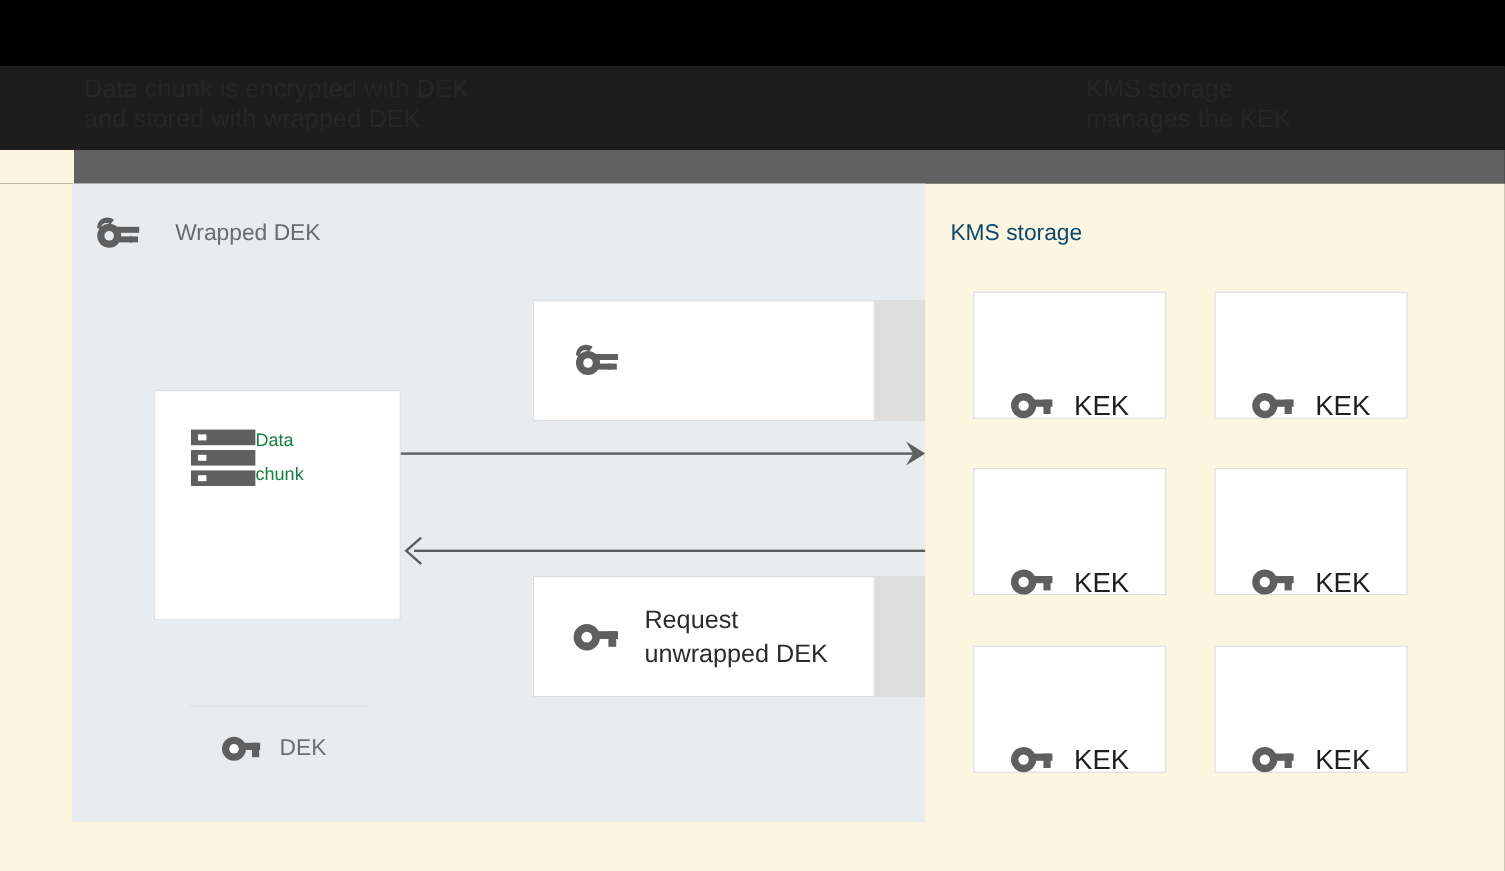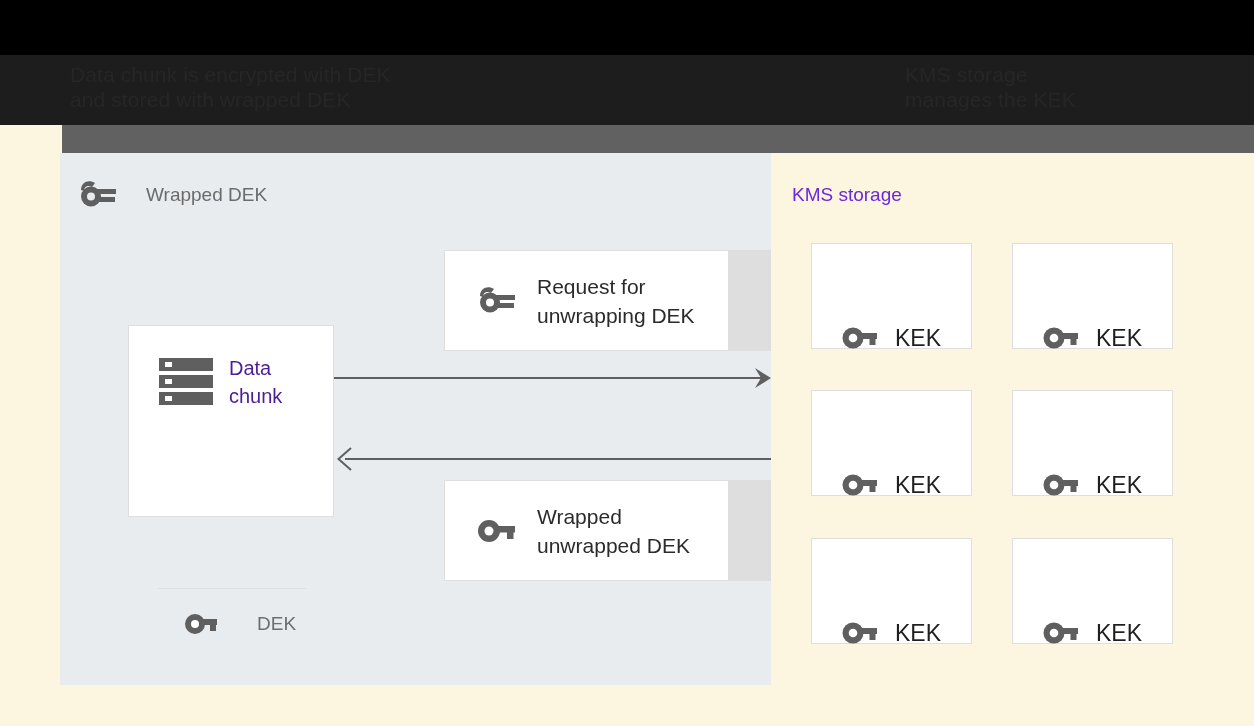--- a/index.html
+++ b/index.html
@@ -80,21 +80,21 @@
   .panel-left-heading-icon {
     position: absolute;
     left: 18px; top: 25px;
     width: 40px; height: 34px;
   }
 
   
   .kms-title {
     position: absolute;
     left: 792px; top: 31px;
-    color: #6d28d9;
+    color: #0c4a6e;
     font-size: 19px;
     white-space: nowrap;
   }
 
   
   .card {
     position: absolute;
     background: #ffffff;
     border: 1px solid #dedede;
     box-sizing: border-box;
@@ -109,38 +109,36 @@
     left: 128px; top: 172px;
     width: 206px; height: 192px;
   }
   .dc-row {
     position: absolute;
     left: 30px; top: 28px;
     display: flex;
     align-items: center;
   }
   .dc-label {
-    margin-left: 16px;
-    font-size: 20px;
+    font-size: 15px;
     line-height: 28px;
-    color: #4c1d95;
+    color: #15803d;
     white-space: pre-line;
   }
   .dc-divider {
     position: absolute;
     left: 29px; top: 262px;
     width: 148px; height: 1px;
     background: #dedede;
   }
   .dc-dek-row {
     position: absolute;
     left: 56px; top: 286px;
     display: flex;
     align-items: center;
-    gap: 24px;
   }
   .dc-dek-label {
     margin-left: 16px;
     font-size: 19px;
     color: #6e6e6e;
   }
 
   
   .card-msg { width: 285px; height: 101px; }
   .msg-row {
@@ -271,37 +269,35 @@
       <span>
         <svg class="icon" width="40" height="34" viewBox="0 0 40 34">
           <path d="M3 12 C3 4, 11 1, 17 5 L14 9 C10 6.5, 6 8.5, 6.2 13 Z" fill="#5f5f5f"></path>
           <rect x="16" y="11" width="22" height="5" fill="#5f5f5f"></rect>
           <rect x="30" y="19" width="7" height="5" fill="#5f5f5f"></rect>
           <rect x="16" y="19" width="16" height="5" fill="#5f5f5f"></rect>
           <circle cx="13" cy="18.5" r="10" fill="#5f5f5f"></circle>
           <circle cx="13" cy="18.5" r="4" fill="#ffffff"></circle>
         </svg>
       </span>
-      <span class="msg-label">Request for
-unwrapping DEK</span>
     </div>
   </div>
 
   <div class="card-shadow card-return-shadow"></div>
   <div class="card card-msg card-return">
     <div class="msg-row">
       <span>
         <svg class="icon" width="40" height="28" viewBox="0 0 40 28">
           <circle cx="12" cy="14" r="11" fill="#5f5f5f"></circle>
           <circle cx="12" cy="14" r="4.5" fill="#ffffff"></circle>
           <rect x="21" y="9" width="17" height="6.5" fill="#5f5f5f"></rect>
           <rect x="30" y="9" width="6.5" height="13" fill="#5f5f5f"></rect>
         </svg>
       </span>
-      <span class="msg-label">Wrapped
+      <span class="msg-label">Request
 unwrapped DEK</span>
     </div>
   </div>
 
   <div class="arrow-line arrow-right-line"></div>
   <span class="arrow-head-right">
     <svg class="icon" width="18" height="24" viewBox="0 0 18 24">
       <path d="M0 2 L16 12 L0 22 L6 12 Z" fill="#5f5f5f"></path>
     </svg>
   </span>

